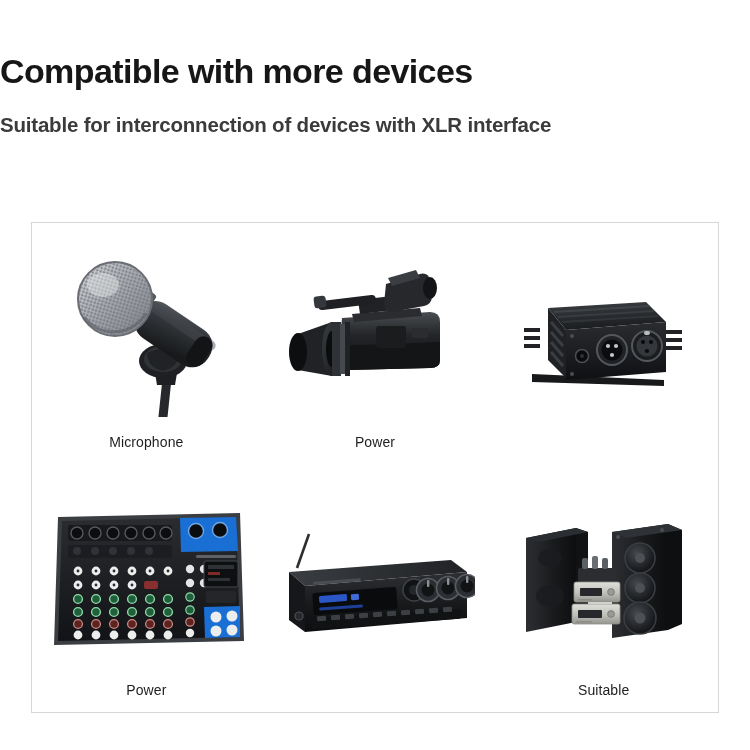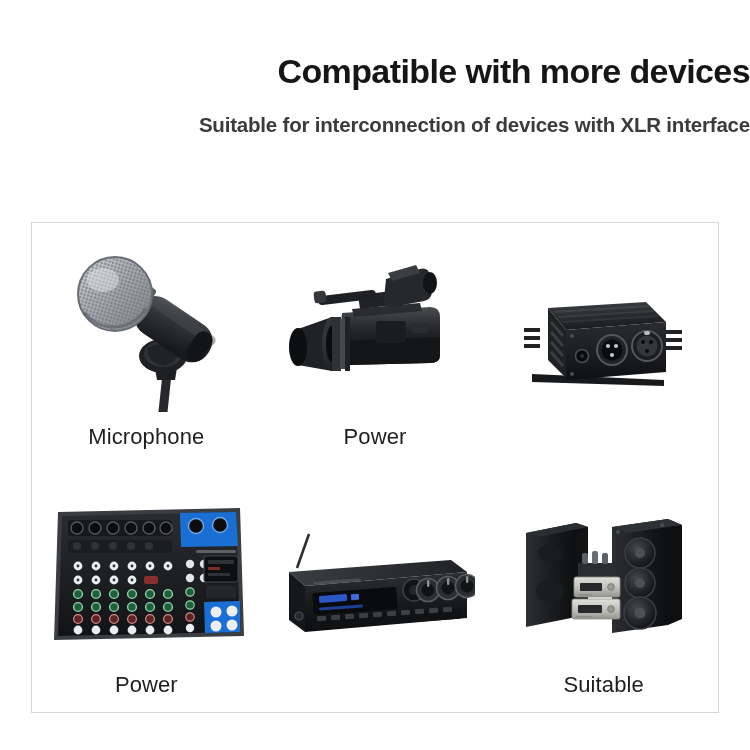--- a/index.html
+++ b/index.html
@@ -11,21 +11,21 @@
     font-family: "Liberation Sans", sans-serif;
     overflow: hidden;
   }
   .page {
     position: relative;
     width: 750px; height: 750px;
     background: #ffffff;
   }
 
   
-  .header { padding-top: 52px; text-align: right; }
+  .header { padding-top: 52px; text-align: left; }
   .title {
     font-size: 34px;
     font-weight: 700;
     letter-spacing: -0.6px;
     color: #161616;
     line-height: 1.15;
     margin: 0;
   }
   .subtitle {
     margin: 22px 0 0 0;
@@ -58,21 +58,21 @@
   }
   .thumb {
     flex: 1 1 auto;
     width: 100%;
     display: flex;
     align-items: center;
     justify-content: center;
     padding-top: 6px;
   }
   .caption {
-    font-size: 22px;
+    font-size: 14px;
     color: #1e1e1e;
     letter-spacing: 0.1px;
     padding-bottom: 14px;
     white-space: nowrap;
   }
   .r1 .caption { padding-bottom: 18px; }
   svg { display: block; }
 </style>
 </head>
 <body>

